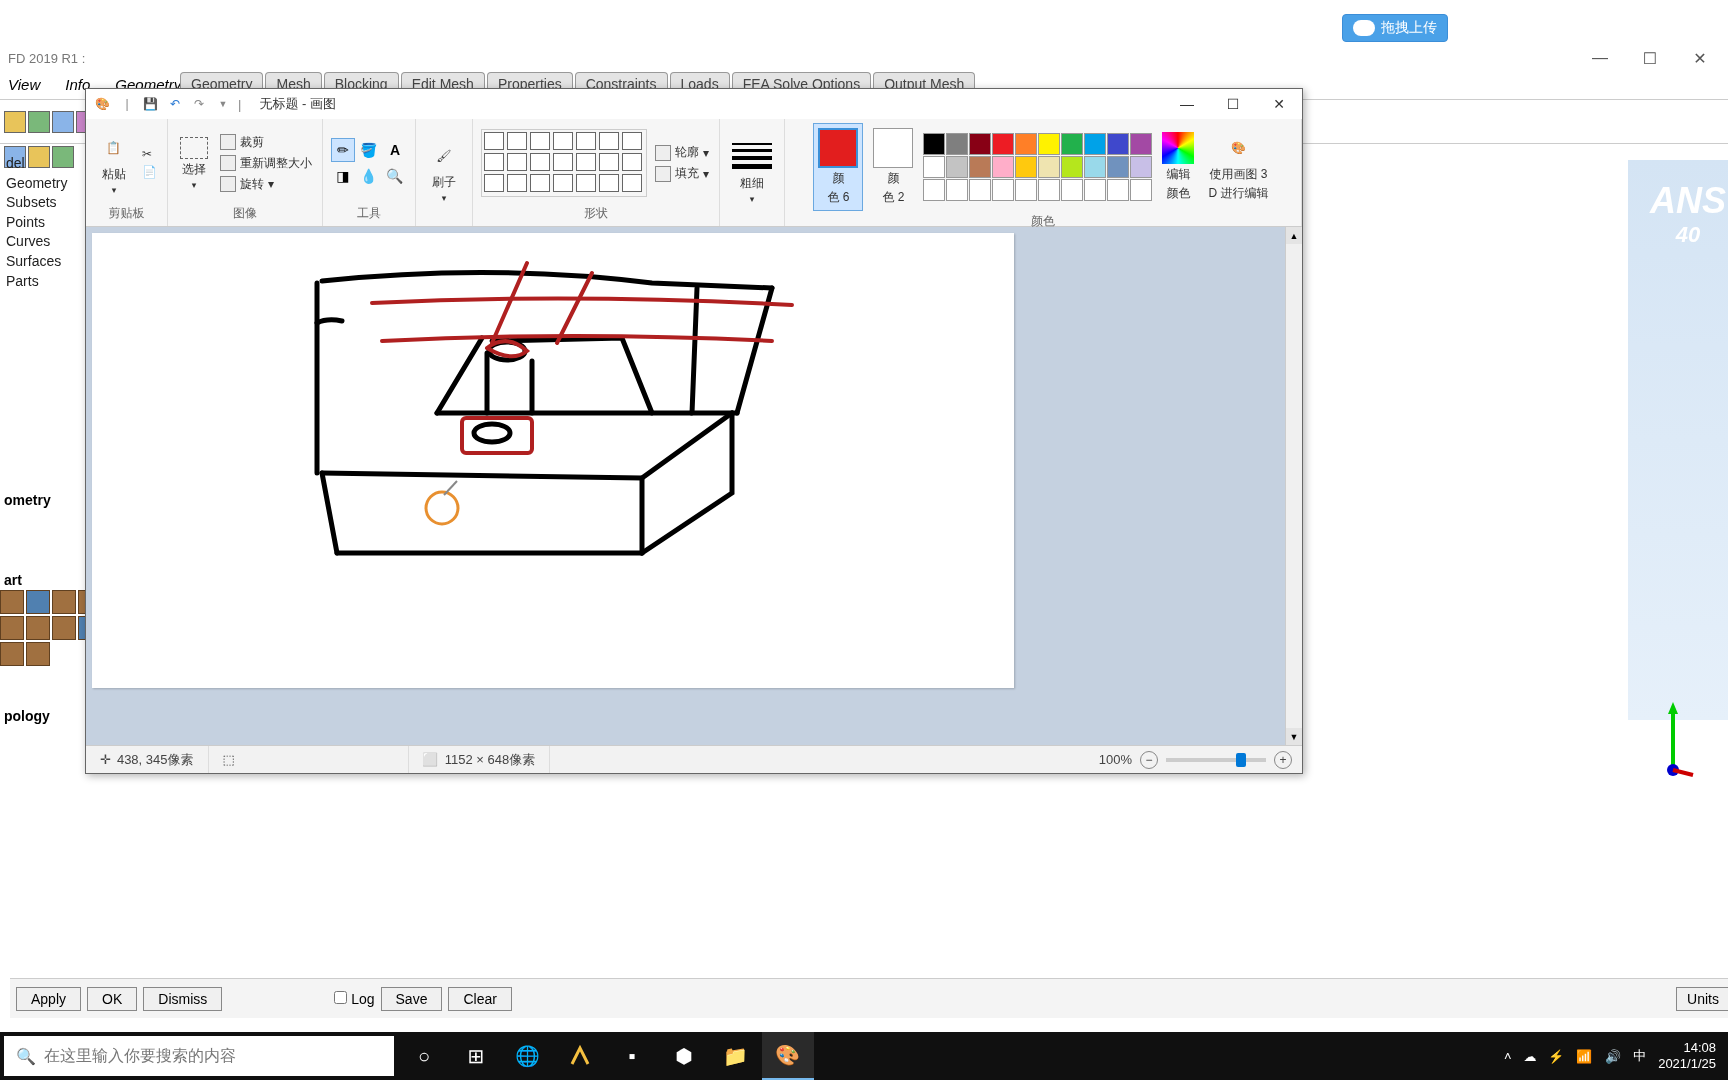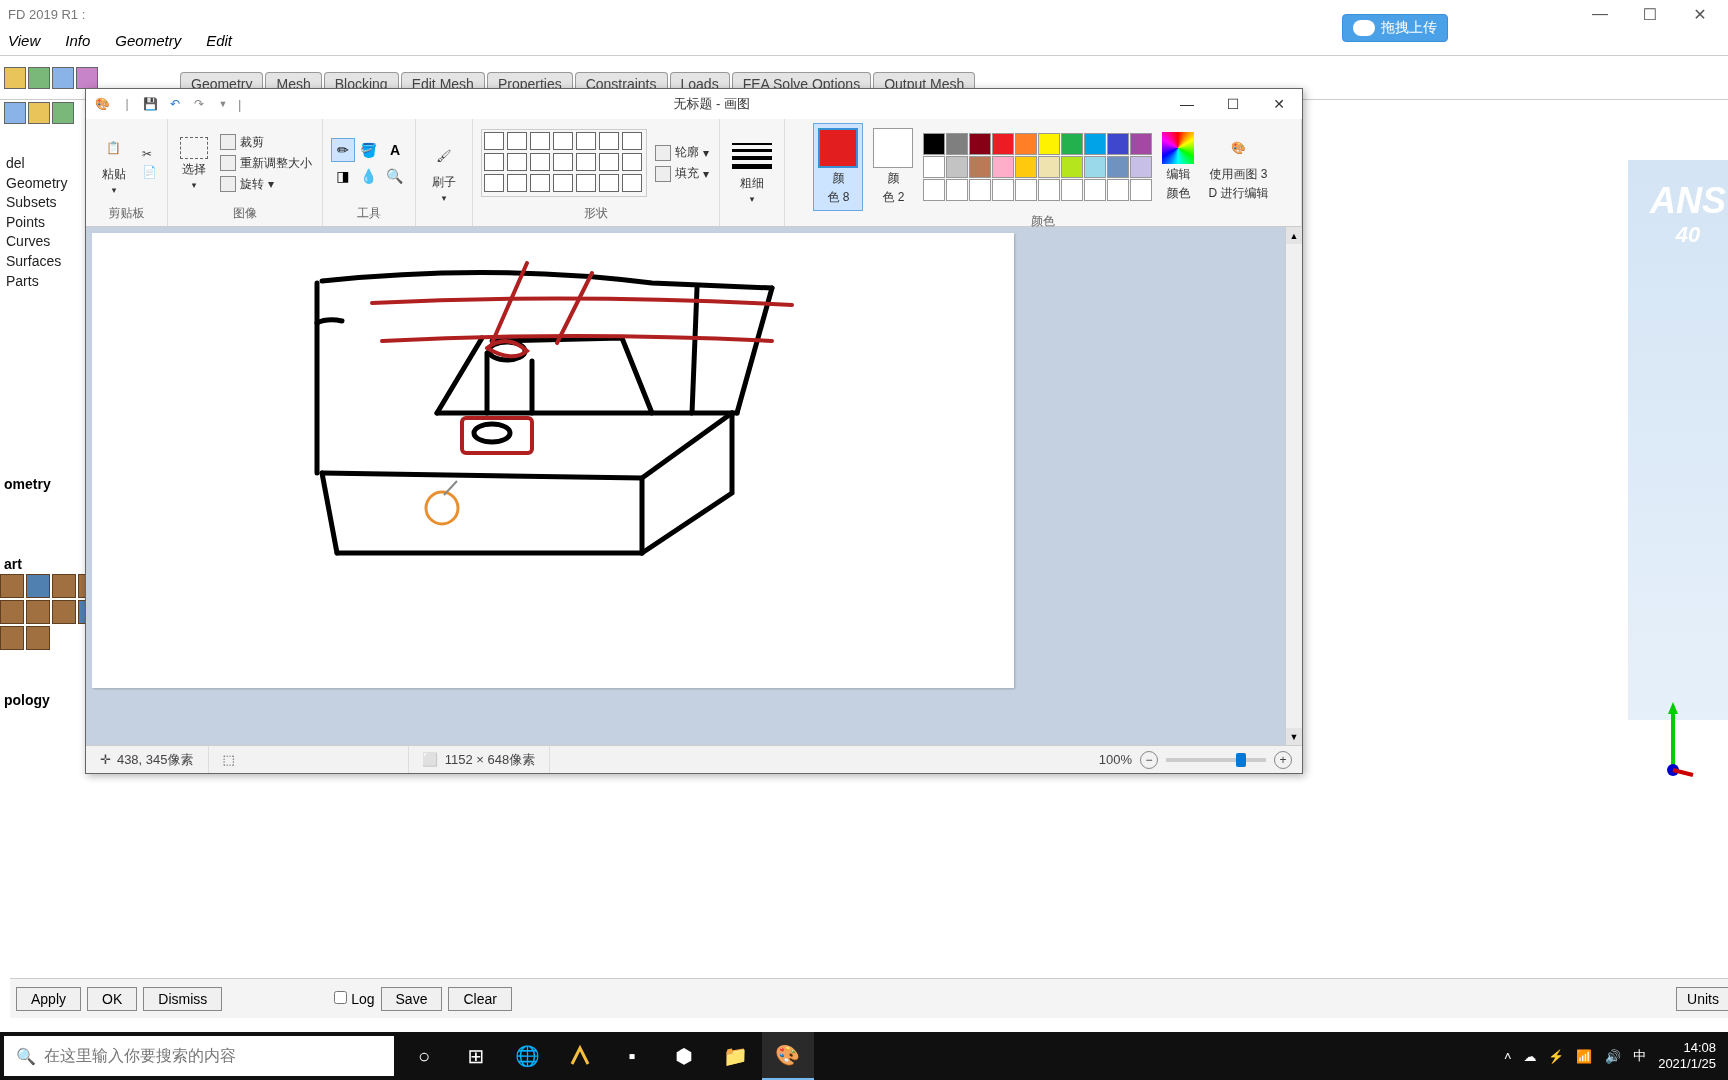--- a/index.html
+++ b/index.html
@@ -1,55 +1,55 @@
 <!DOCTYPE html>
 <html><head>
 <meta charset="utf-8">
 <style>
 * { margin: 0; padding: 0; box-sizing: border-box; font-family: "Segoe UI", "Microsoft YaHei", sans-serif; }
 body { width: 1728px; height: 1080px; overflow: hidden; background: #fff; position: relative; }
 
 
 .ansys-bg { position: absolute; inset: 0; background: #fff; }
-.ansys-title { height: 28px; padding: 4px 8px; font-size: 13px; color: #777; display:flex; justify-content:space-between; align-items:center; }
+.ansys-title { height: 28px; padding: 4px 8px; font-size: 13px; color: #777; display:flex; justify-content:space-between; align-items:center;margin-top:44px; }
 .ansys-title .win-btns { display:flex; gap:10px; }
 .ansys-title .win-btn { width:40px; height:22px; display:flex; align-items:center; justify-content:center; font-size:16px; color:#555;}
 .cloud-upload { position:absolute; right:280px; top:14px; background:#4aa1e8; border:1px solid #3b8ed8; border-radius:4px; padding:4px 10px; display:flex; align-items:center; gap:6px; color:#fff; font-size:14px;}
 .cloud-upload .cloud-icon { width:22px; height:16px; background:#fff; border-radius:8px; position:relative; }
 
 .ansys-menu { height: 28px; padding: 4px 8px; font-size: 15px; display: flex; gap: 25px; border-bottom: 1px solid #ccc; }
 .ansys-menu span { cursor:pointer;font-style:italic; }
 
 .ansys-toolbar { height: 44px; display:flex; align-items:center; padding: 2px 4px; border-bottom:1px solid #ccc; gap:2px;}
 .tb-icon { width:22px; height:22px; background:#8ab4e8; border:1px solid #666; }
 .tb-icon.y { background:#e8c45a; }
 .tb-icon.g { background:#7ab87a; }
 .tb-icon.m { background:#c884c8; }
 
 .ansys-tabs { position:absolute; top:72px; left:180px; display:flex; gap:2px; }
 .ansys-tab { background:#e4e4e4; border:1px solid #999; border-bottom:none; border-radius:4px 4px 0 0; padding:3px 10px; font-size:14px; color:#444;}
 
 .ansys-tree { position:absolute; left:0; top:154px; width:80px; font-size:14px; line-height:1.4; color:#222;}
 .ansys-tree div { padding-left:6px; }
 
-.ansys-side { position:absolute; left:0; top:474px; width:80px; }
+.ansys-side { position:absolute; left:0; top:490px; width:80px; }
 .ansys-side .lbl { font-size:14px; font-weight:bold; color:#000; padding:2px 4px;}
 .ansys-brand { position:absolute; right:-20px; top:160px; width:120px; height:560px; background:linear-gradient(180deg,#d4e4f4,#e6f0fa); display:flex; flex-direction:column; align-items:center; padding-top:20px; color:#fff; font-size:36px; font-weight:bold; font-style:italic; overflow:hidden;}
 .axis-triad { position:absolute; right:30px; bottom:300px; width:50px; height:80px; }
 
 .ansys-bottom { position:absolute; left:0; bottom:62px; height:40px; width:100%; display:flex; align-items:center; gap:6px; padding:0 6px; font-size:14px; border-top:1px solid #ccc; background:#f4f4f4;margin-left:10px;}
 .ansys-bottom button { padding:3px 14px; font-size:14px; background:#f0f0f0; border:1px solid #888; }
 .ansys-bottom .units { position:absolute; right:8px; border:1px solid #888; padding:3px 10px; background:#f0f0f0;}
 
 
 .paint-win { position:absolute; left:85px; top:88px; width:1218px; height:686px; background:#fff; border:1px solid #666; box-shadow: 2px 2px 8px rgba(0,0,0,0.3); display:flex; flex-direction:column;}
 .paint-titlebar { height:30px; background:#fff; display:flex; align-items:center; font-size:13px; }
 .paint-titlebar .qat { display:flex; align-items:center; gap:6px; padding:0 8px;}
 .qat-icon { width:18px; height:18px; display:flex; align-items:center; justify-content:center; font-size:12px;}
-.paint-titlebar .title-text { flex:1; text-align:center; padding-left:10px; color:#333;}
+.paint-titlebar .title-text { flex:1; text-align:left; padding-left:10px; color:#333;}
 .paint-winbtns { display:flex; }
 .paint-winbtns div { width:46px; height:30px; display:flex; align-items:center; justify-content:center; font-size:14px; color:#333;}
 
 .paint-menubar { height:32px; background:#fff; display:flex; align-items:flex-end; font-size:14px; border-bottom: 1px solid #d0d0d0;}
 .paint-tab { padding:6px 16px; color:#333; position:relative; }
 .paint-tab.file { background:#1a73c8; color:#fff;}
 .paint-tab.active { border-bottom: 2px solid #1a73c8; }
 .paint-menubar .collapse { margin-left:auto; padding:0 10px; display:flex; gap:10px; align-items:center;}
 .help-circle { width:18px;height:18px;border-radius:50%;background:#1a73c8;color:#fff;font-size:12px;display:flex;align-items:center;justify-content:center;}
 
@@ -345,21 +345,21 @@
         </div>
       </div>
       <div class="rgroup-label"></div>
     </div>
 
     <div class="rgroup" style="flex:1">
       <div class="rgroup-body">
         <div class="big-btn" style="background:#cce4ff;border:1px solid #6aa8e0;padding:4px">
           <div class="color-sel1"></div>
           <span>颜</span>
-            <span>色 8</span>
+            <span>色 6</span>
         </div>
         <div class="big-btn">
           <div class="color-sel2"></div>
           <span>颜</span>
             <span>色 2</span>
         </div>
         <div class="palette" id="palette">
             <div style="background: rgb(0, 0, 0);"></div>
             <div style="background: rgb(127, 127, 127);"></div>
             <div style="background: rgb(136, 0, 21);"></div>

